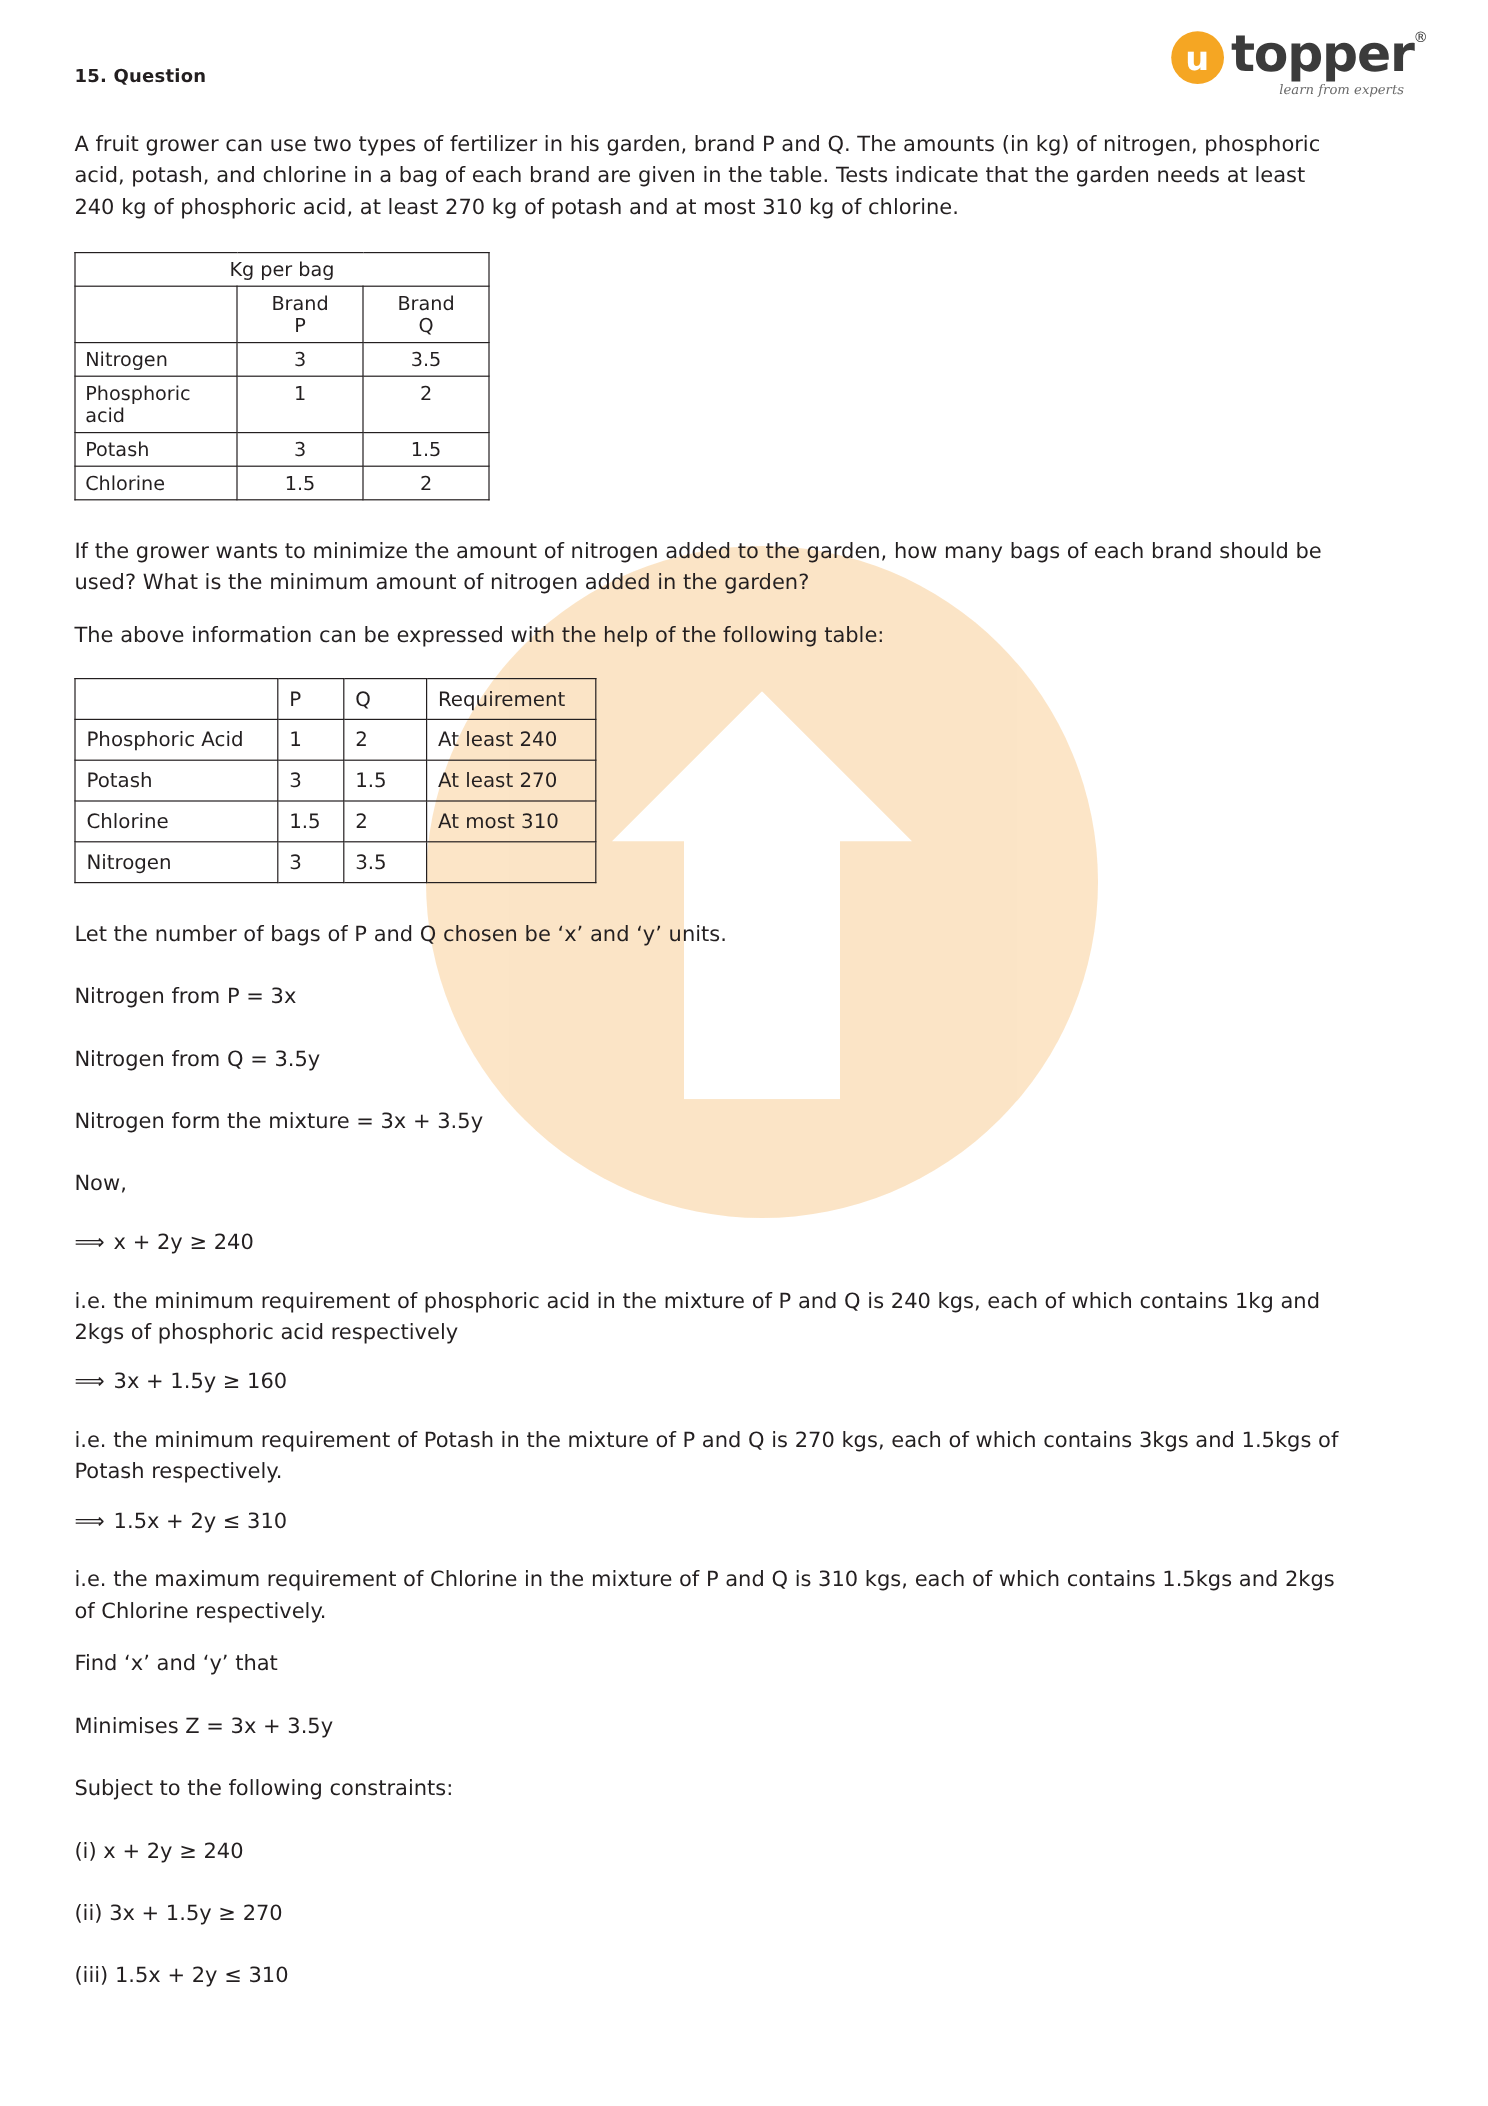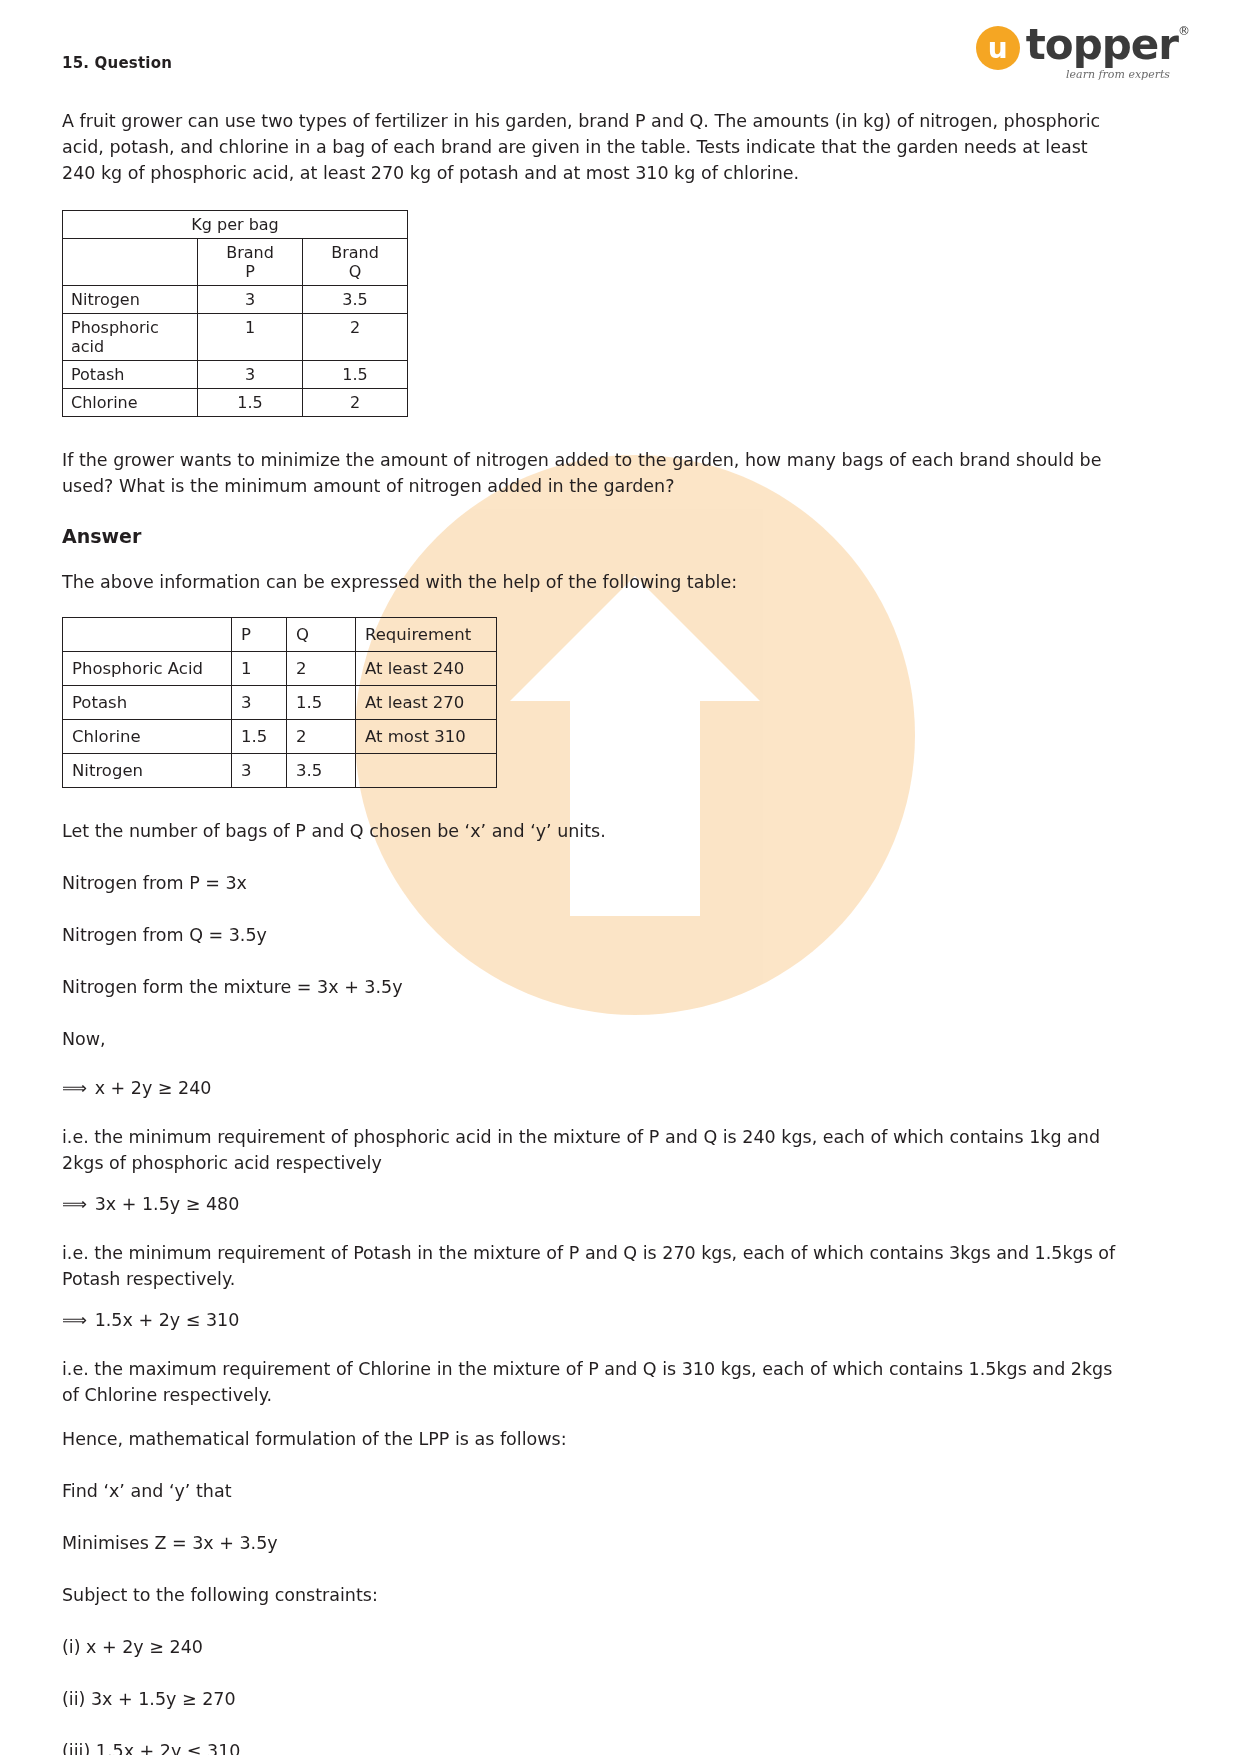--- a/index.html
+++ b/index.html
@@ -218,21 +218,20 @@
       <tr>
         <td>Chlorine</td>
         <td class="num">1.5</td>
         <td class="num">2</td>
       </tr>
     </tbody>
       </table>
 
     <p class="para">If the grower wants to minimize the amount of nitrogen added to the garden, how many bags of each brand should be used? What is the minimum amount of nitrogen added in the garden?</p>
 
-    <h2 class="ans-title">Answer</h2>
 
     <p class="para">The above information can be expressed with the help of the following table:</p>
 
     <table class="t2">
       <tbody>
           <tr>
         <td class="t2-c1"></td>
         <td class="t2-c2">P</td>
         <td class="t2-c3">Q</td>
         <td class="t2-c4">Requirement</td>
@@ -272,33 +271,32 @@
 
     <p class="arrow-line">
       <span class="arrow-glyph">⟹</span>
       <span>x + 2y ≥ 240</span>
     </p>
 
     <p class="para">i.e. the minimum requirement of phosphoric acid in the mixture of P and Q is 240 kgs, each of which contains 1kg and 2kgs of phosphoric acid respectively</p>
 
     <p class="arrow-line">
       <span class="arrow-glyph">⟹</span>
-      <span>3x + 1.5y ≥ 480</span>
+      <span>3x + 1.5y ≥ 160</span>
     </p>
 
     <p class="para">i.e. the minimum requirement of Potash in the mixture of P and Q is 270 kgs, each of which contains 3kgs and 1.5kgs of Potash respectively.</p>
 
     <p class="arrow-line">
       <span class="arrow-glyph">⟹</span>
       <span>1.5x + 2y ≤ 310</span>
     </p>
 
     <p class="para">i.e. the maximum requirement of Chlorine in the mixture of P and Q is 310 kgs, each of which contains 1.5kgs and 2kgs of Chlorine respectively.</p>
 
-    <p class="line">Hence, mathematical formulation of the LPP is as follows:</p>
     <p class="line">Find ‘x’ and ‘y’ that</p>
     <p class="line">Minimises Z = 3x + 3.5y</p>
     <p class="line">Subject to the following constraints:</p>
     <p class="line">(i) x + 2y ≥ 240</p>
     <p class="line">(ii) 3x + 1.5y ≥ 270</p>
     <p class="line">(iii) 1.5x + 2y ≤ 310</p>
 
   </div>
 </div>
 

